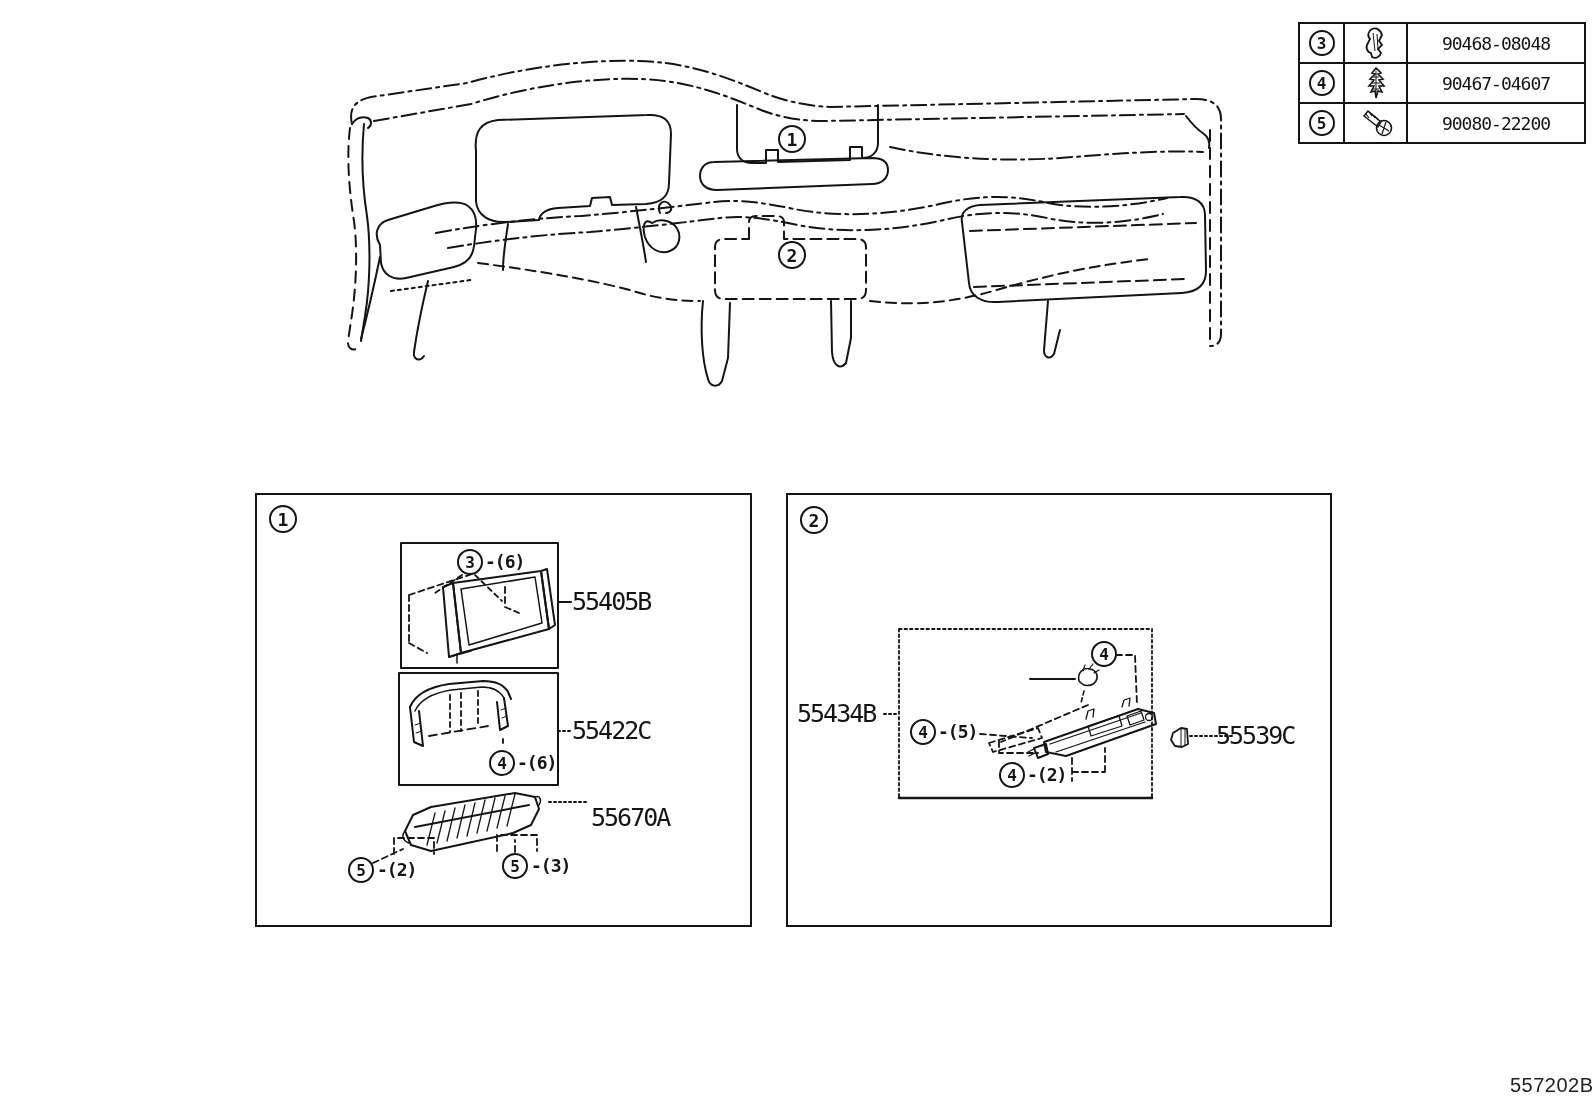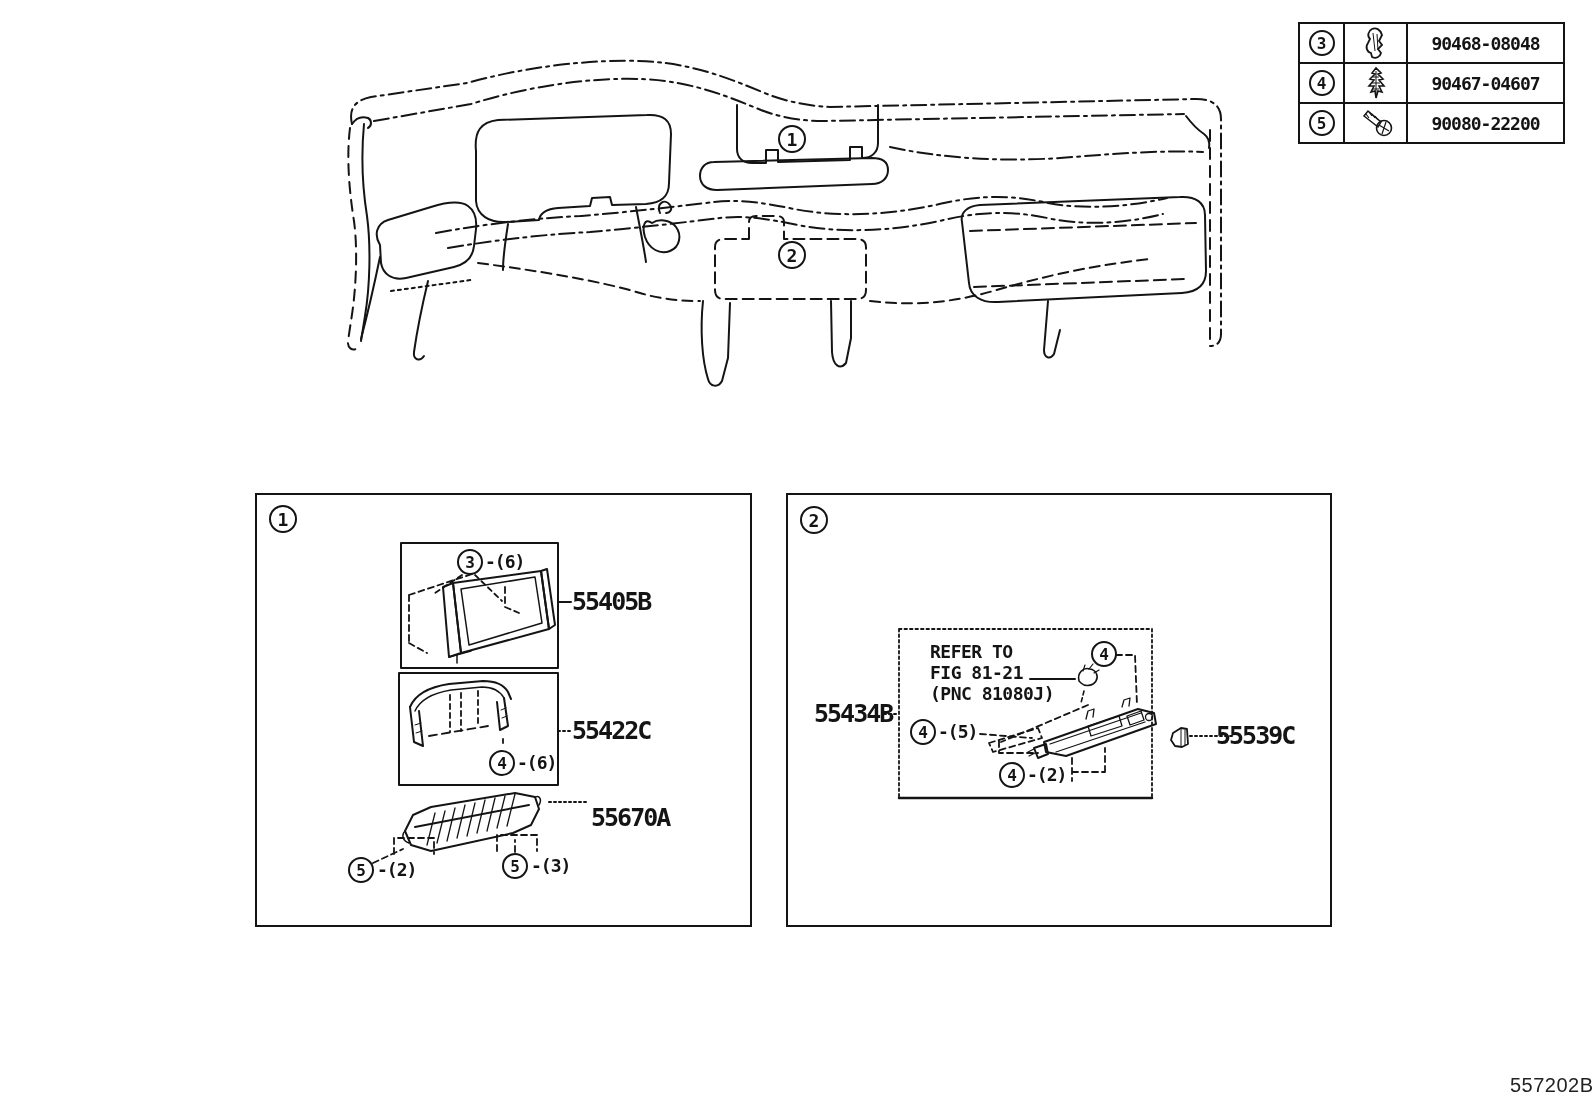--- a/index.html
+++ b/index.html
@@ -9,35 +9,35 @@
   path,rect,circle,line{vector-effect:non-scaling-stroke}
 
   .ref{position:absolute;box-sizing:border-box;border:2px solid #141414;border-radius:50%;
        background:#fff;display:flex;align-items:center;justify-content:center;
        font-weight:700;z-index:5}
   .ref.big{width:28px;height:28px;font-size:18px}
   .ref.small{width:26px;height:26px;font-size:16px}
 
   .qty{position:absolute;font-weight:700;font-size:18px;letter-spacing:-1px;line-height:26px;
        white-space:nowrap;z-index:5}
-  .plabel{position:absolute;font-weight:700;font-size:25px;letter-spacing:-2px;line-height:26px;
+  .plabel{position:absolute;font-weight:400;font-size:25px;letter-spacing:-2px;line-height:26px;
           white-space:nowrap;z-index:5}
   .note{position:absolute;font-weight:700;font-size:18px;letter-spacing:-0.5px;line-height:21px;
         white-space:nowrap;z-index:5}
 
   .pbox{position:absolute;box-sizing:border-box;border:2.5px solid #141414;background:#fff}
 
   
   .ftable{position:absolute;left:1298px;top:22px;box-sizing:border-box;border:2px solid #141414;z-index:6;background:#fff}
   .frow{display:flex;height:38px;border-bottom:2px solid #141414}
   .frow:last-child{border-bottom:none}
   .fcell{display:flex;align-items:center;justify-content:center;box-sizing:border-box}
   .fcell.c1{width:45px;border-right:2px solid #141414}
   .fcell.c2{width:63px;border-right:2px solid #141414}
-  .fcell.c3{width:155px;font-weight:700;font-size:18px;letter-spacing:-1px}
+  .fcell.c3{width:176px;font-weight:400;font-size:18px;letter-spacing:-1px}
   .tref{box-sizing:border-box;width:26px;height:26px;border:2px solid #141414;border-radius:50%;
         display:flex;align-items:center;justify-content:center;font-weight:700;font-size:16px}
 
   .footer-code{position:absolute;left:1510px;top:1074px;font-family:"Liberation Sans",sans-serif;
                font-size:20px;color:#222;letter-spacing:0.5px;z-index:5}
 </style>
 </head>
 <body>
 
 <div class="canvas">
@@ -203,31 +203,26 @@
       <path stroke-dasharray="2,3" d="M96,219 L111,219 M402,241 L447,241"></path>
 
       <g>
         <path stroke-width="1.8" d="M387,251 L383,245 L385,238 L393,233 L399,234 L400,249 L394,252 Z"></path>
         <path stroke-width="1" d="M393,234 L393,251 M397,235 L397,250"></path>
       </g>
     </svg>
 
     <div class="ref big" style="left:12px;top:11px">2</div>
 
-    <div class="note" style="left:142px;top:146px">
-      <div>REFER TO</div>
-      <div>FIG 81-21</div>
-      <div>(PNC 81080J)</div>
-    </div>
 
     <div class="ref small" style="left:303px;top:146px">4</div>
     <div class="ref small" style="left:122px;top:224px">4</div>
     <div class="qty" style="left:150px;top:224px">-(5)</div>
     <div class="ref small" style="left:211px;top:267px">4</div>
     <div class="qty" style="left:239px;top:267px">-(2)</div>
 
-    <div class="plabel" style="left:26px;top:206px">55434B</div>
+    <div class="plabel" style="left:9px;top:206px">55434B</div>
     <div class="plabel" style="left:428px;top:228px">55539C</div>
   </div>
 
   <div class="footer-code">557202B</div>
 
 </div>
 
 </body></html>

